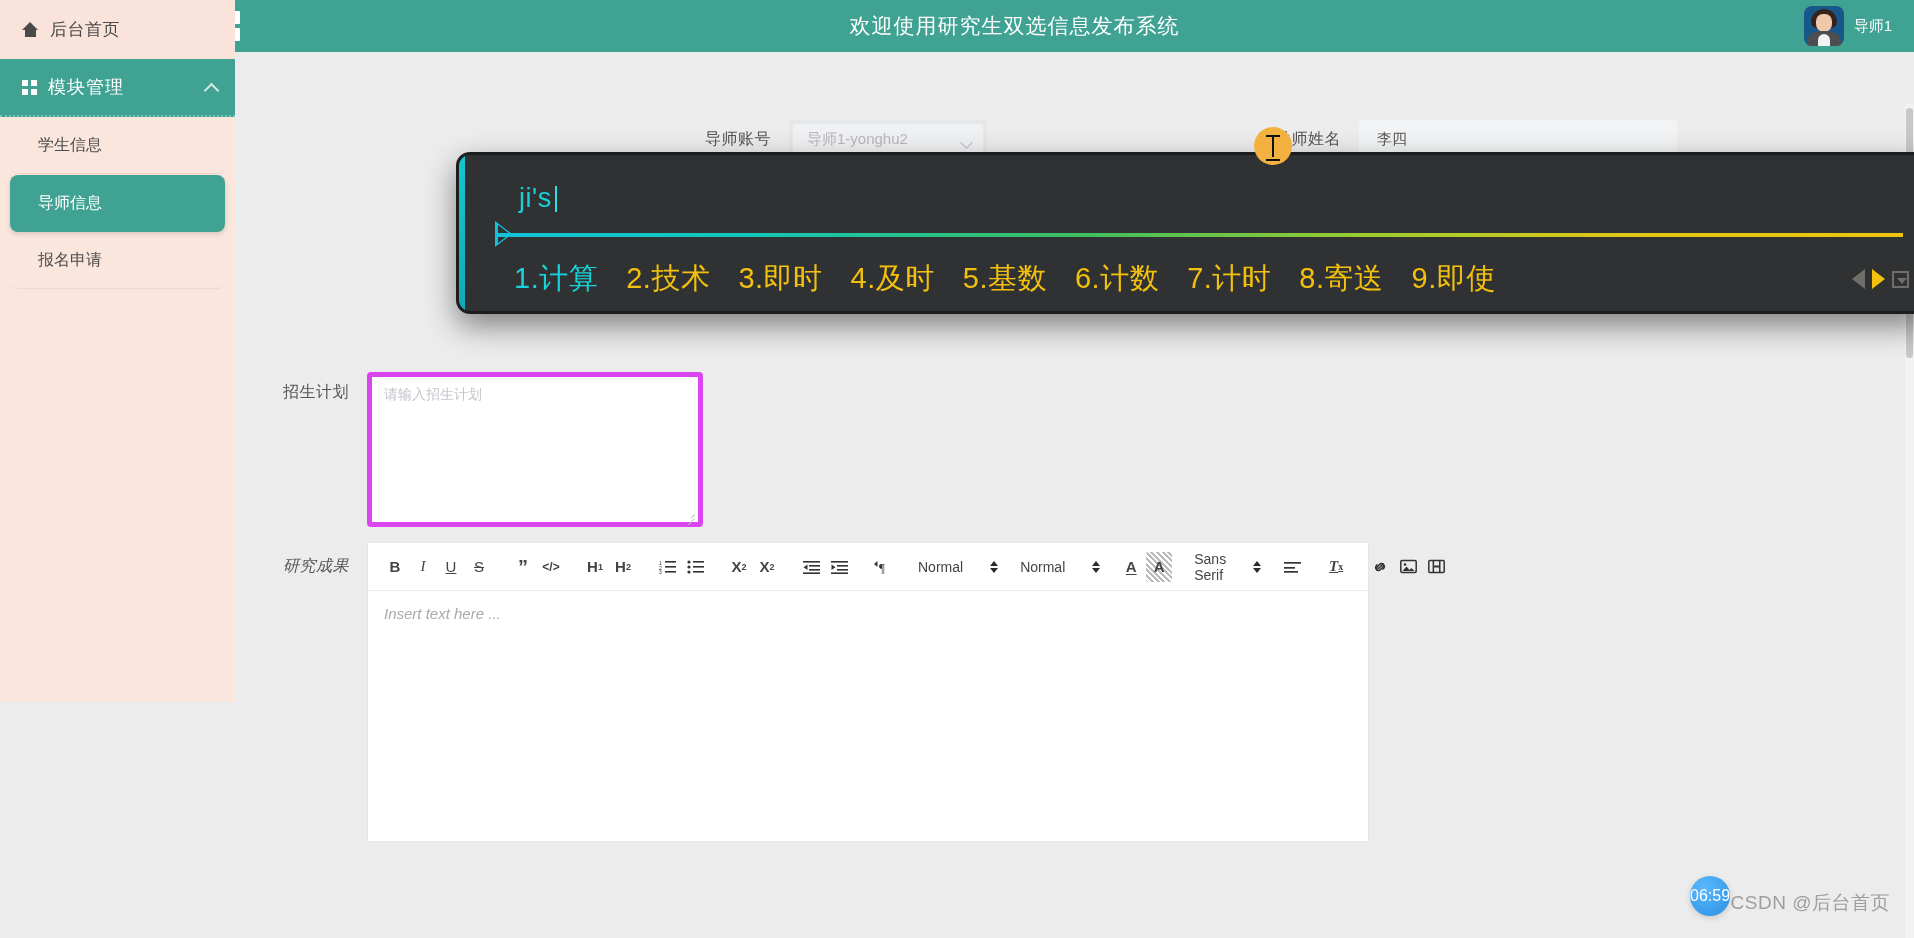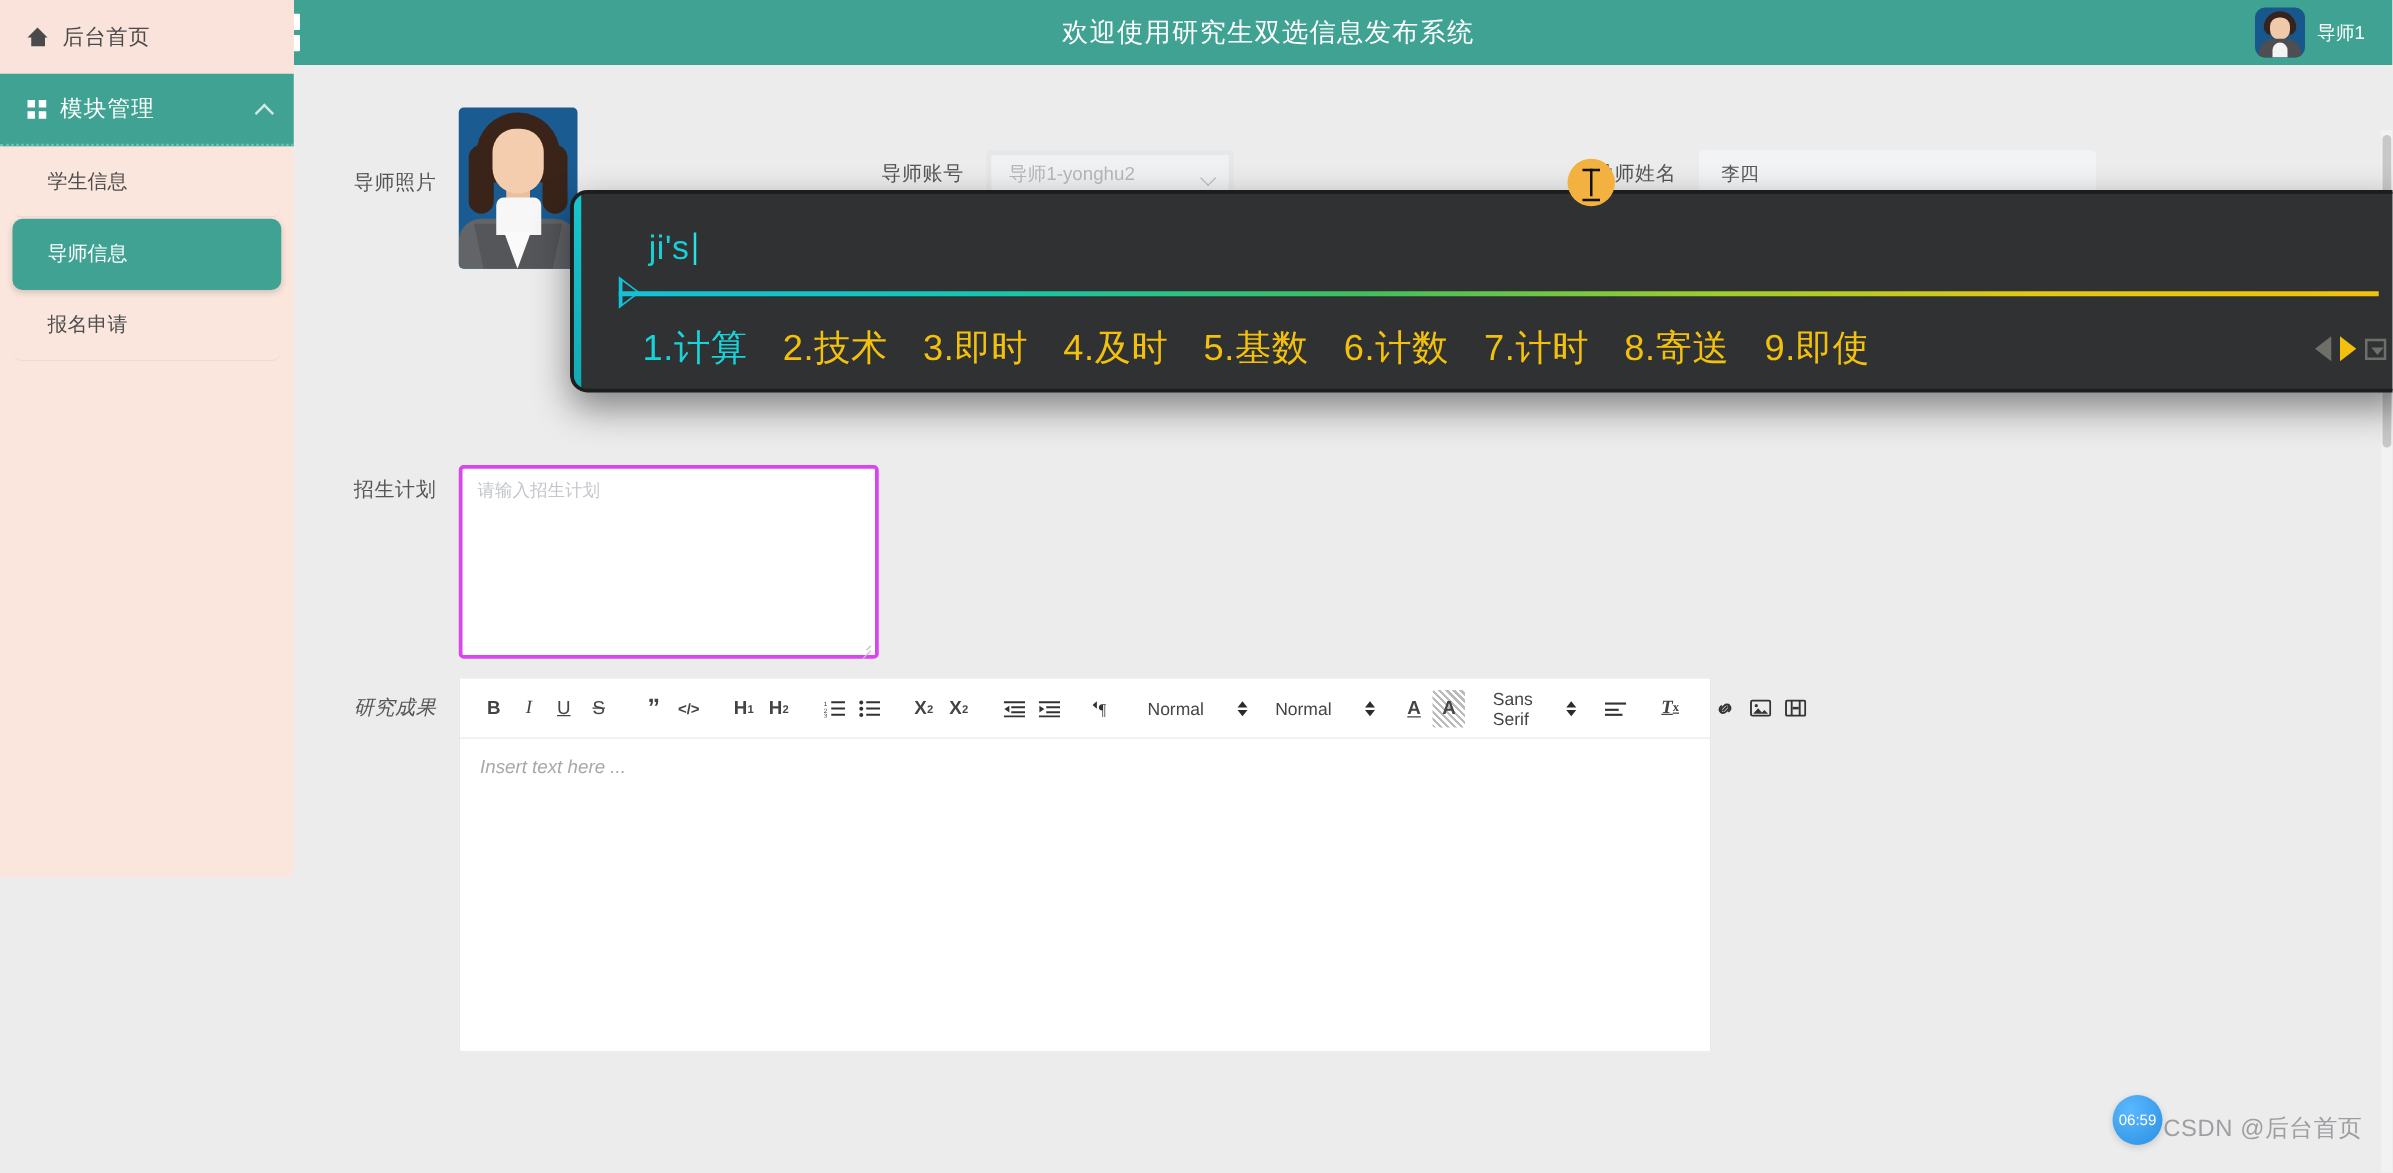--- a/index.html
+++ b/index.html
@@ -142,21 +142,21 @@
   .w-input  { width: 318px; }
   .caret {
     display: inline-block; width: 1px; height: 17px; background: #333;
     vertical-align: -3px; margin-left: 1px;
   }
 
   
   .ta-row { left: 18px; top: 320px; align-items: flex-start; }
   .ta-row .flabel { padding-top: 10px; }
   .textarea {
-    width: 336px; height: 155px; background: #ffffff; border: 3px solid #d946ef;
+    width: 336px; height: 155px; background: #ffffff; border: 5px solid #d946ef;
     border-radius: 4px; padding: 9px 12px; font-size: 14px; color: #c4c6cc;
     position: relative;
   }
   .ta-grip {
     position: absolute; right: 3px; bottom: 2px; width: 10px; height: 10px;
   }
   .ta-grip::before, .ta-grip::after {
     content: ""; position: absolute; right: 0; background: #c0c2c6; height: 1px;
   }
   .ta-grip::before { width: 9px; bottom: 1px; transform: rotate(-45deg); transform-origin: right bottom; }
@@ -247,21 +247,21 @@
     width: 2px; height: 22px; background: #111; }
   .ibeam::after {
     content: ""; position: absolute; left: 0; top: 0; width: 14px; height: 22px;
     border-top: 2px solid #111; border-bottom: 2px solid #111;
   }
 
   
   .clock-badge {
     position: absolute; right: 184px; bottom: 22px; width: 40px; height: 40px;
     border-radius: 50%; background: radial-gradient(circle at 35% 30%, #5bb8ff, #2a8fe0);
-    color: #fff; font-size: 12px; display: flex; align-items: center;
+    color: #fff; font-size: 16px; display: flex; align-items: center;
     justify-content: center; z-index: 30; box-shadow: 0 2px 6px rgba(0,0,0,.15);
   }
   .watermark {
     position: absolute; right: 24px; bottom: 22px; font-size: 19px;
     color: #9e9ea2; z-index: 30; letter-spacing: .5px;
   }
   .scroll-track {
     position: absolute; right: 0; top: 52px; width: 9px; height: 886px;
     background: #f2f2f2;
   }
@@ -312,35 +312,20 @@
           <span class="face"></span>
         <span class="body"></span>
           <span class="shirt"></span>
       </span>
       <span class="uname">导师1</span>
     </div>
   </div>
 
   <div class="main">
 
-    <div class="row photo-row">
-      <span class="flabel">导师照片</span>
-      <span class="photo">
-        <span class="hair2"></span>
-          <span class="hair3"></span>
-        <span class="hair"></span>
-          <span class="neck"></span>
-        <span class="face"></span>
-          <span class="suit"></span>
-        <span class="suitL"></span>
-          <span class="suitR"></span>
-        <span class="collar"></span>
-          <span class="shirtv"></span>
-      </span>
-    </div>
 
     <div class="row" style="left:440px; top:68px;">
       <span class="flabel">导师账号</span>
       <span class="ctl w-select disabled">
         <span>导师1-yonghu2</span>
         <span class="chev"></span>
       </span>
     </div>
 
     <div class="row" style="left:1010px; top:68px;">

